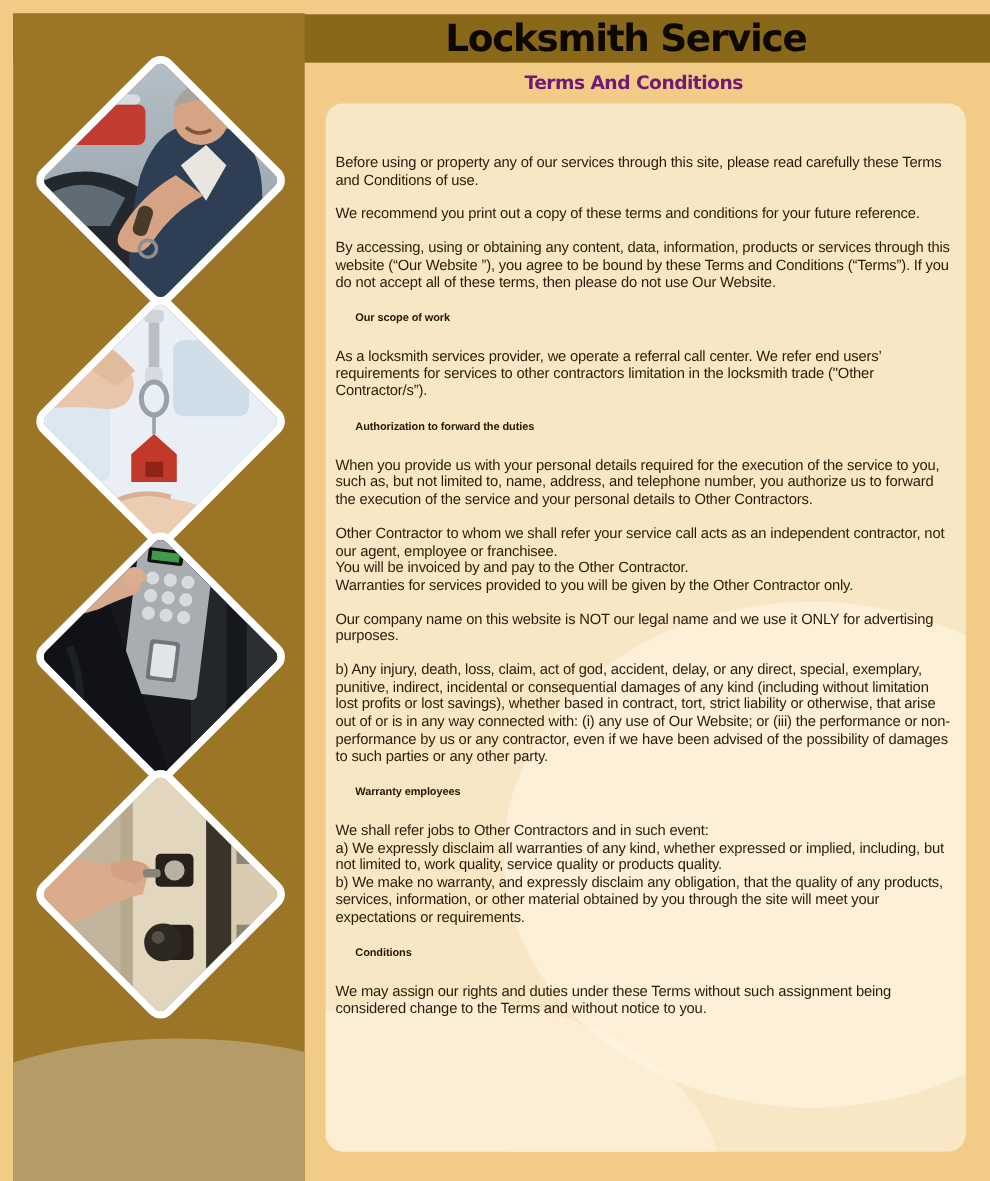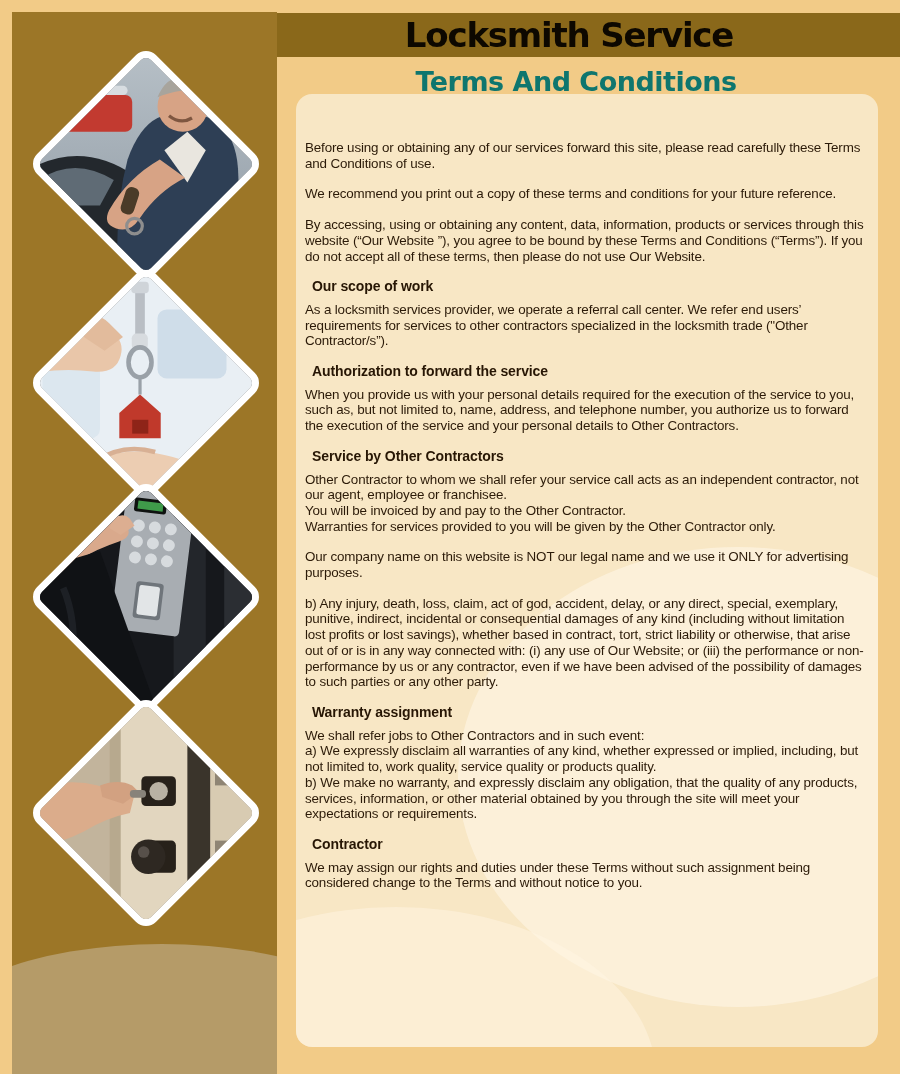--- a/index.html
+++ b/index.html
@@ -4,40 +4,40 @@
 <style>
   html,body{margin:0;padding:0;}
   body{font-family:"Liberation Sans",sans-serif;background:#f2cb87;}
   .page{position:relative;width:900px;height:1074px;background:#f2cb87;overflow:hidden;text-decoration:underline;}
 
   
   .band{position:absolute;left:12px;top:13px;width:888px;height:44px;background:#8a681a;}
   .title-wrap{position:absolute;left:280px;top:13px;width:620px;height:44px;display:flex;align-items:center;justify-content:center;}
   .page-title{font-family:"DejaVu Sans",sans-serif;font-weight:800;font-size:34px;letter-spacing:-1.2px;color:#0d0800;margin-right:42px;white-space:nowrap;}
   .subtitle-wrap{position:absolute;left:280px;top:66px;width:620px;text-align:center;}
-  .subtitle{font-family:"DejaVu Sans",sans-serif;font-weight:800;font-size:27px;letter-spacing:-0.5px;color:#0f766e;margin-right:28px;display:inline-block;}
+  .subtitle{font-family:"DejaVu Sans",sans-serif;font-weight:800;font-size:17px;letter-spacing:-0.5px;color:#701a75;margin-right:28px;display:inline-block;}
 
   
   .sidebar{position:absolute;left:12px;top:12px;width:265px;height:1062px;background:#9c7627;overflow:hidden;}
   .sidebar-blob{position:absolute;left:-90px;bottom:-70px;width:480px;height:200px;background:#b59b68;border-radius:50%;}
   .diamond{position:absolute;width:154px;height:154px;border:7px solid #ffffff;border-radius:14px;transform:rotate(45deg);overflow:hidden;background:#777;}
   .diamond .photo{position:absolute;inset:-38px;transform:rotate(-45deg);}
   .photo svg{width:100%;height:100%;display:block;}
   .d1{left:50px;top:68px;}
   .d2{left:50px;top:287px;}
   .d3{left:50px;top:501px;}
   .d4{left:50px;top:717px;}
 
   
   .panel{position:absolute;left:296px;top:94px;width:582px;height:953px;background:#f8e7c5;border-radius:16px;box-sizing:border-box;padding:46px 14px 20px 9px;overflow:hidden;}
   .panel-blob1{position:absolute;right:-140px;bottom:40px;width:560px;height:460px;background:rgba(255,248,234,0.55);border-radius:50%;}
   .panel-blob2{position:absolute;left:-160px;bottom:-200px;width:520px;height:340px;background:rgba(255,246,228,0.5);border-radius:50%;}
   .terms{position:relative;z-index:2;color:#2b1a08;font-size:13.4px;line-height:15.7px;letter-spacing:-0.15px;}
   .terms p{margin:0 0 15px 0;white-space:pre-line;}
-  .terms h3{margin:7px;font-size:14px;line-height:15.7px;color:#271604;font-weight:700;letter-spacing:-0.1px;}
+  .terms h3{margin:18px;font-size:10px;line-height:15.7px;color:#271604;font-weight:700;letter-spacing:-0.1px;}
 </style>
 </head>
 <body>
 
 <div class="page">
 
   <div class="band"></div>
 
   <div class="sidebar">
 
@@ -151,53 +151,52 @@
   </div>
   <div class="subtitle-wrap">
     <div class="subtitle">Terms And Conditions</div>
   </div>
 
   <div class="panel">
     <div class="panel-blob1"></div>
     <div class="panel-blob2"></div>
 
     <div class="terms">
-      <p>Before using or obtaining any of our services forward this site, please read carefully these Terms and Conditions of use.</p>
+      <p>Before using or property any of our services through this site, please read carefully these Terms and Conditions of use.</p>
       <p>We recommend you print out a copy of these terms and conditions for your future reference.</p>
       <p>By accessing, using or obtaining any content, data, information, products or services through this website (“Our Website ”), you agree to be bound by these Terms and Conditions (“Terms”). If you do not accept all of these terms, then please do not use Our Website.</p>
 
       <section>
         <h3>Our scope of work</h3>
-        <p>As a locksmith services provider, we operate a referral call center. We refer end users’ requirements for services to other contractors specialized in the locksmith trade ("Other Contractor/s”).</p>
-      </section>
-
-      <section>
-        <h3>Authorization to forward the service</h3>
+        <p>As a locksmith services provider, we operate a referral call center. We refer end users’ requirements for services to other contractors limitation in the locksmith trade ("Other Contractor/s”).</p>
+      </section>
+
+      <section>
+        <h3>Authorization to forward the duties</h3>
         <p>When you provide us with your personal details required for the execution of the service to you, such as, but not limited to, name, address, and telephone number, you authorize us to forward the execution of the service and your personal details to Other Contractors.</p>
       </section>
 
       <section>
-        <h3>Service by Other Contractors</h3>
         <p>Other Contractor to whom we shall refer your service call acts as an independent contractor, not our agent, employee or franchisee.
 You will be invoiced by and pay to the Other Contractor.
 Warranties for services provided to you will be given by the Other Contractor only.</p>
         <p>Our company name on this website is NOT our legal name and we use it ONLY for advertising purposes.</p>
       </section>
 
       <section>
         <p>b) Any injury, death, loss, claim, act of god, accident, delay, or any direct, special, exemplary, punitive, indirect, incidental or consequential damages of any kind (including without limitation lost profits or lost savings), whether based in contract, tort, strict liability or otherwise, that arise out of or is in any way connected with: (i) any use of Our Website; or (iii) the performance or non-performance by us or any contractor, even if we have been advised of the possibility of damages to such parties or any other party.</p>
       </section>
 
       <section>
-        <h3>Warranty assignment</h3>
+        <h3>Warranty employees</h3>
         <p>We shall refer jobs to Other Contractors and in such event:
 a) We expressly disclaim all warranties of any kind, whether expressed or implied, including, but not limited to, work quality, service quality or products quality.
 b) We make no warranty, and expressly disclaim any obligation, that the quality of any products, services, information, or other material obtained by you through the site will meet your expectations or requirements.</p>
       </section>
 
       <section>
-        <h3>Contractor</h3>
+        <h3>Conditions</h3>
         <p style="margin-bottom:0;">We may assign our rights and duties under these Terms without such assignment being considered change to the Terms and without notice to you.</p>
       </section>
     </div>
   </div>
 
 </div>
 
 </body></html>

